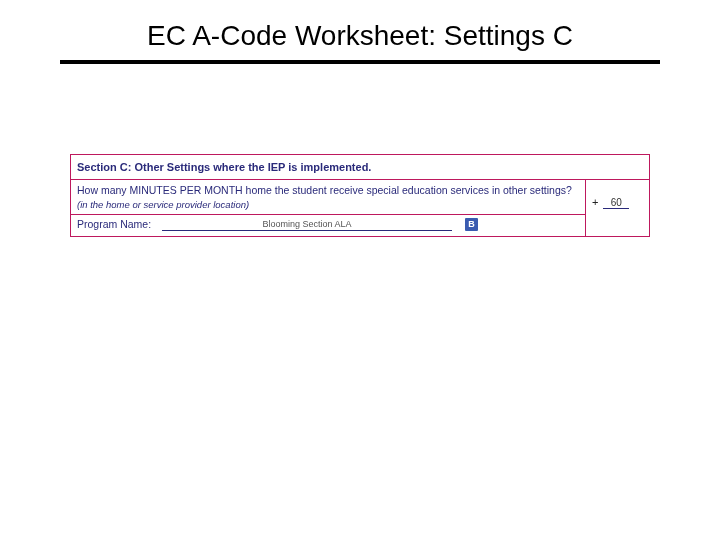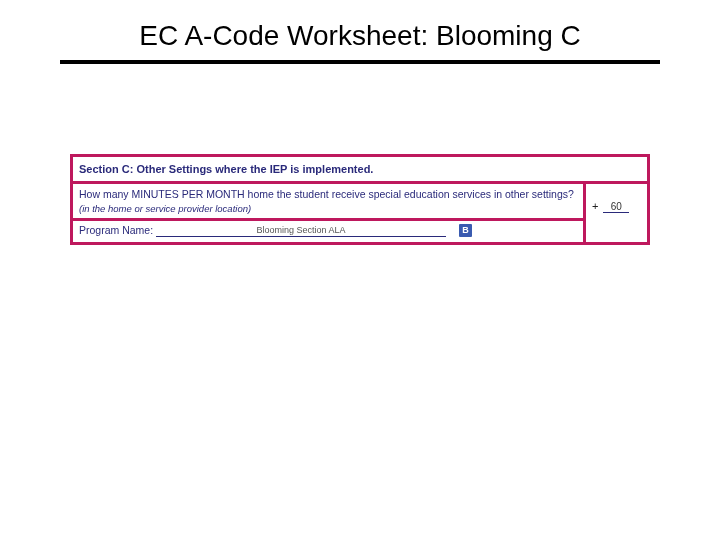--- a/index.html
+++ b/index.html
@@ -23,21 +23,21 @@
     }
     .table-wrap {
       margin: 90px 70px 0 70px;
     }
     table {
       border-collapse: collapse;
       width: 100%;
       font-size: 10.5px;
     }
     td {
-      border: 3px solid #be185d;
+      border: 1px solid #be185d;
       padding: 4px 6px;
       vertical-align: top;
       color: #222;
     }
     .sec-header {
       color: #2a2a7a;
       font-weight: bold;
       font-size: 11px;
       padding: 6px;
     }
@@ -51,20 +51,21 @@
       font-size: 9.5px;
       color: #2a2a7a;
     }
     .prog-row td {
       padding: 3px 6px 5px 6px;
     }
     .prog-label {
       color: #2a2a7a;
       font-size: 10.5px;
       display: inline-block;
+      margin-right: 8px;
     }
     .underline-field {
       display: inline-block;
       border-bottom: 1px solid #2a2a7a;
       min-width: 290px;
       text-align: center;
       font-size: 9px;
       color: #555;
       vertical-align: bottom;
       padding-bottom: 1px;
@@ -100,21 +101,21 @@
       min-width: 26px;
       text-align: center;
       font-size: 10px;
       color: #333;
     }
     .col-main { width: auto; }
   </style>
 </head>
 <body>
 
-<div class="title">EC A-Code Worksheet: Blooming C</div>
+<div class="title">EC A-Code Worksheet: Settings C</div>
 <hr class="title-rule">
 
 <div class="table-wrap">
   <table>
     <tbody>
         <tr>
       <td class="sec-header col-main" colspan="2">Section C: Other Settings where the IEP is implemented.</td>
     </tr>
     <tr>
       <td class="col-main">

